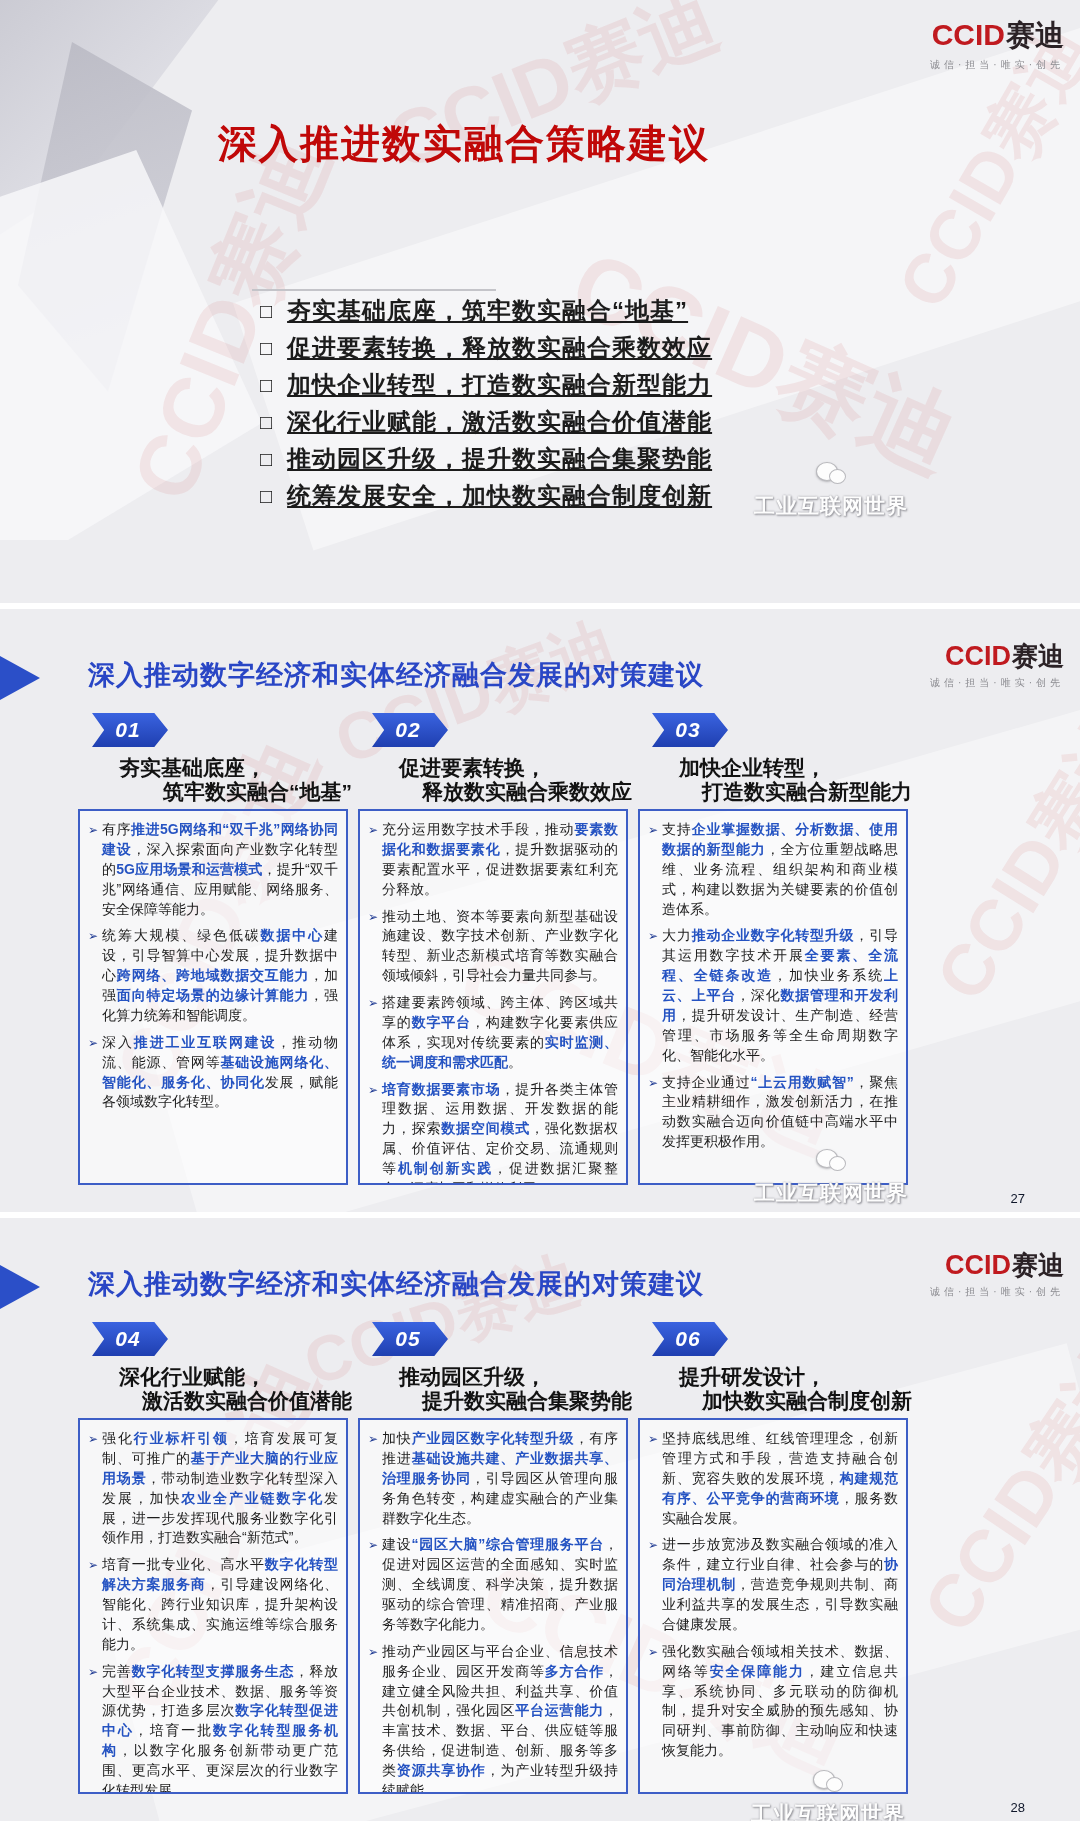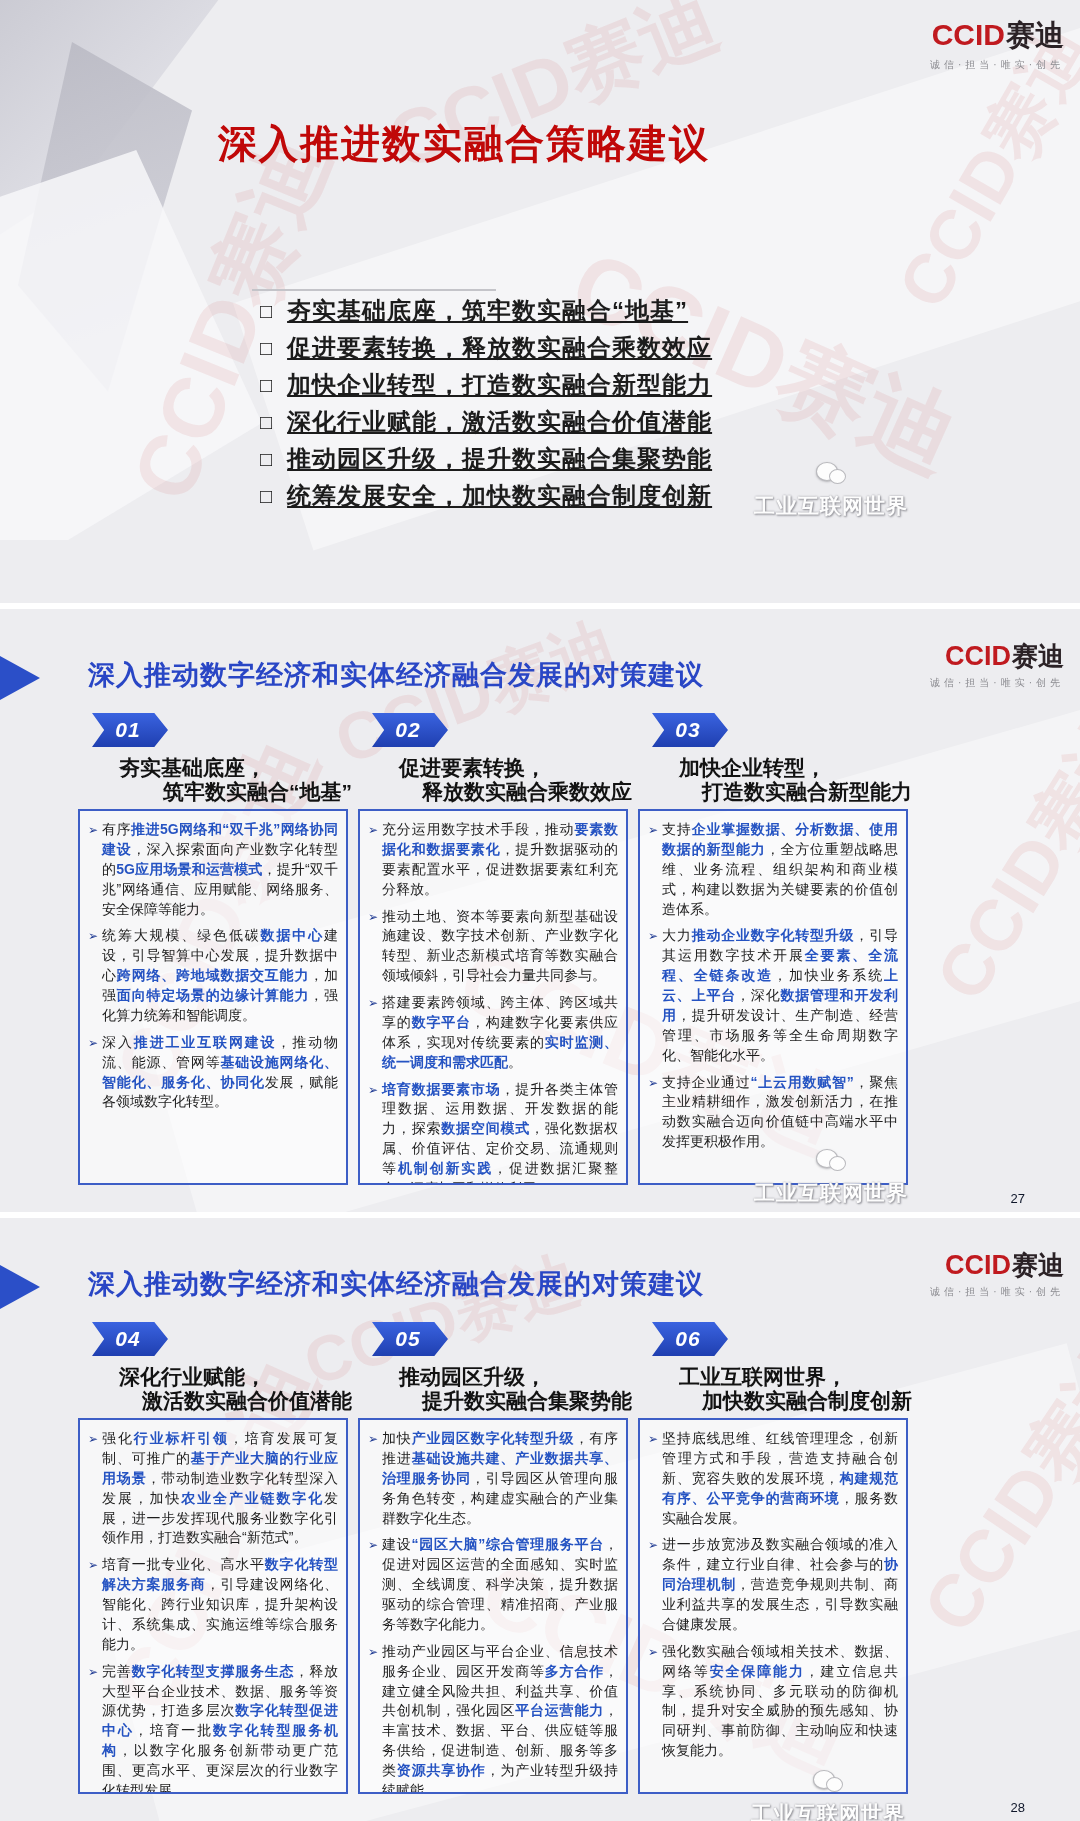--- a/index.html
+++ b/index.html
@@ -289,21 +289,21 @@
             <span class="marker">➢</span>
             <span class="btext"><span>推动产业园区与平台企业、信息技术服务企业、园区开发商等</span><span class="hl">多方合作</span><span>，建立健全风险共担、利益共享、价值共创机制，强化园区</span><span class="hl">平台运营能力</span><span>，丰富技术、数据、平台、供应链等服务供给，促进制造、创新、服务等多类</span><span class="hl">资源共享协作</span><span>，为产业转型升级持续赋能。</span></span>
           </li>
         </ul>
       </div>
   </div>
   <div class="col col-3">
     <div class="badge">
         <span>06</span>
       </div>
-    <div class="hdr1">工业互联网世界，</div>
+    <div class="hdr1">提升研发设计，</div>
     <div class="hdr2">加快数实融合制度创新</div>
     <div class="box">
         <ul>
           <li>
             <span class="marker">➢</span>
             <span class="btext"><span>坚持底线思维、红线管理理念，创新管理方式和手段，营造支持融合创新、宽容失败的发展环境，</span><span class="hl">构建规范有序、公平竞争的营商环境</span><span>，服务数实融合发展。</span></span>
           </li>
           <li>
             <span class="marker">➢</span>
             <span class="btext"><span>进一步放宽涉及数实融合领域的准入条件，建立行业自律、社会参与的</span><span class="hl">协同治理机制</span><span>，营造竞争规则共制、商业利益共享的发展生态，引导数实融合健康发展。</span></span>

